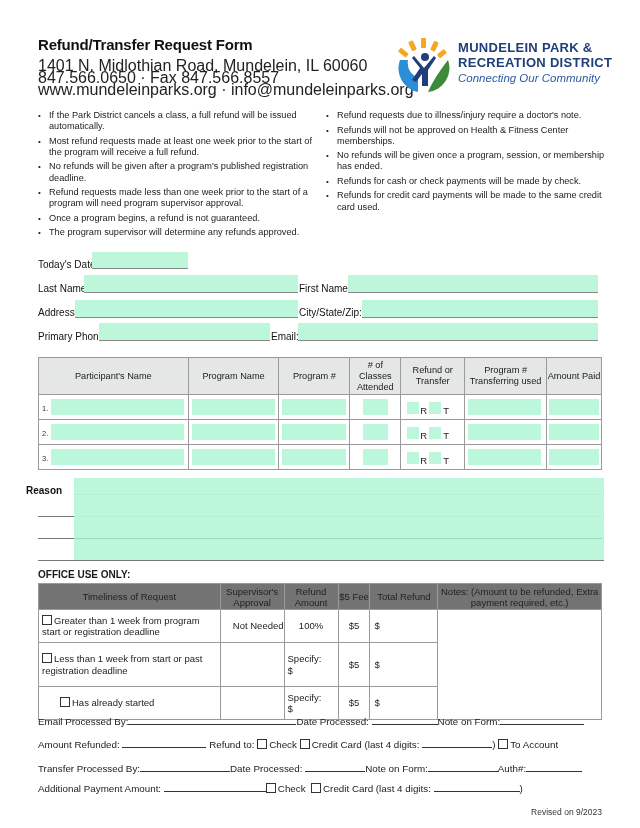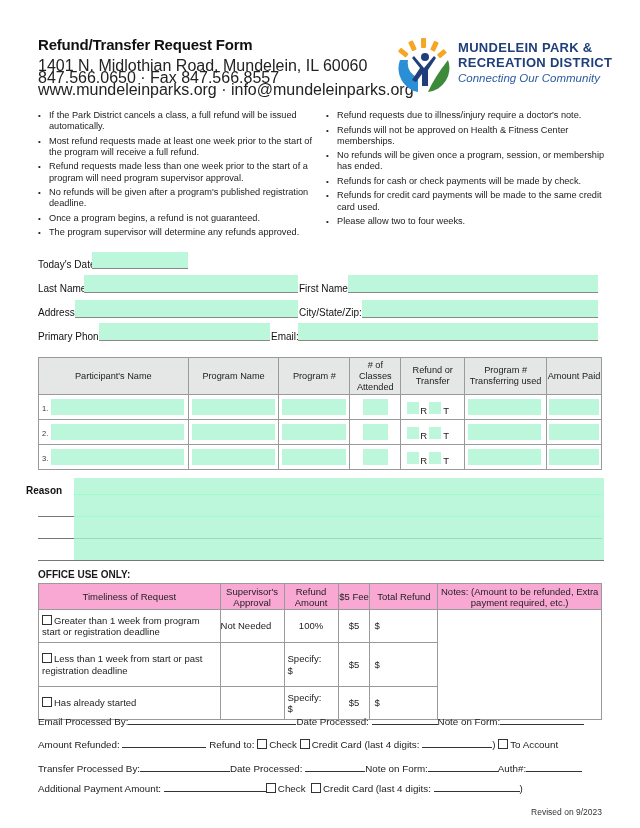--- a/index.html
+++ b/index.html
@@ -21,21 +21,21 @@
   table.grid th { background: #e4e7e5; font-weight: normal; border: 1px solid #9a9a9a; text-align: center; line-height: 11px; color: #222; }
   table.grid td { border: 1px solid #9a9a9a; position: relative; }
   .cellfill { position: absolute; background: #bdf7db; }
   .rownum { position: absolute; left: 3px; top: 9px; font-size: 7.5px; color: #333; }
   .rt { position: absolute; font-size: 9.5px; color: #222; }
   .sq { position: absolute; background: #bdf7db; width: 12px; height: 12px; }
   .reason-box { position: absolute; left: 74px; top: 478px; width: 530px; height: 82px; background: #bdf7db; }
   .rline { position: absolute; height: 0; border-top: 1px solid #777; }
   .dotline { position: absolute; height: 0; border-top: 1px dotted #8fb; }
   table.office { border-collapse: collapse; position: absolute; left: 38px; top: 583px; font-size: 9.5px; }
-  table.office th { background: #f9a8d4; font-weight: normal; border: 1px solid #9a9a9a; text-align: center; line-height: 11px; color: #222; }
+  table.office th { background: #737373; font-weight: normal; border: 1px solid #9a9a9a; text-align: center; line-height: 11px; color: #222; }
   table.office td { border: 1px solid #9a9a9a; color: #222; vertical-align: middle; line-height: 11.5px; }
   .chk { display: inline-block; width: 10px; height: 10px; border: 1px solid #333; vertical-align: -1px; margin-right: 2px; background: #fff; }
   .bline { position: absolute; font-size: 9.8px; color: #222; white-space: nowrap; }
   .u { display: inline-block; border-bottom: 1px solid #333; height: 9px; vertical-align: baseline; }
 </style>
 </head>
 <body>
 
 <div class="abs title">Refund/Transfer Request Form</div>
 <div class="abs addr" style="top:57px">1401 N. Midlothian Road, Mundelein, IL 60060</div>
@@ -57,32 +57,31 @@
 </svg>
 <div class="abs logo-text">
   <div class="logo-l1">MUNDELEIN PARK &amp;</div>
   <div class="logo-l2">RECREATION DISTRICT</div>
   <div class="logo-l3">Connecting Our Community</div>
 </div>
 
 <ul class="rules abs" style="left:38px; top:110px; width:280px;">
   <li>If the Park District cancels a class, a full refund will be issued automatically.</li>
   <li>Most refund requests made at least one week prior to the start of the program will receive a full refund.</li>
+  <li>No refunds will be given after a program's published registration deadline.</li>
   <li>Refund requests made less than one week prior to the start of a program will need program supervisor approval.</li>
-  <li>No refunds will be given after a program's published registration deadline.</li>
   <li>Once a program begins, a refund is not guaranteed.</li>
   <li>The program supervisor will determine any refunds approved.</li>
 </ul>
 <ul class="rules abs" style="left:326px; top:110px; width:280px;">
   <li>Refund requests due to illness/injury require a doctor's note.</li>
   <li>Refunds will not be approved on Health &amp; Fitness Center memberships.</li>
   <li>No refunds will be given once a program, session, or membership has ended.</li>
   <li>Refunds for cash or check payments will be made by check.</li>
   <li>Refunds for credit card payments will be made to the same credit card used.</li>
-  <li>Please allow two to four weeks.</li>
 </ul>
 
 <span class="fld-label" style="left:38px; top:259px">Today's Date:</span>
 <div class="fill" style="left:92px; top:252px; width:96px; height:17px"></div>
 
 <span class="fld-label" style="left:38px; top:283px">Last Name:</span>
 <div class="fill" style="left:84px; top:275px; width:214px; height:18px"></div>
 <span class="fld-label" style="left:299px; top:283px">First Name:</span>
 <div class="fill" style="left:348px; top:275px; width:250px; height:18px"></div>
 
@@ -223,35 +222,35 @@
       <tr style="height:26px">
     <th>Timeliness of Request</th>
     <th>Supervisor's Approval</th>
     <th>Refund Amount</th>
     <th>$5 Fee</th>
     <th>Total Refund</th>
     <th>Notes: (Amount to be refunded, Extra payment required, etc.)</th>
   </tr>
   <tr style="height:33px">
     <td style="padding-left:3px"><span class="chk"></span><span>Greater than 1 week from program start or registration deadline</span></td>
-    <td style="text-align:left">Not Needed</td>
+    <td style="text-align:right">Not Needed</td>
     <td style="text-align:center">100%</td>
     <td style="text-align:center">$5</td>
     <td style="padding-left:4px">$</td>
     <td rowspan="3"></td>
   </tr>
   <tr style="height:44px">
     <td style="padding-left:3px"><span class="chk"></span><span>Less than 1 week from start or past registration deadline</span></td>
     <td></td>
     <td style="padding-left:3px; padding-right:14px">Specify: $</td>
     <td style="text-align:center">$5</td>
     <td style="padding-left:4px">$</td>
   </tr>
   <tr style="height:33px">
-    <td style="padding-left:3px"><span class="chk"></span><span>Has already started</span></td>
+    <td style="padding-left:21px"><span class="chk"></span><span>Has already started</span></td>
     <td></td>
     <td style="padding-left:3px; padding-right:14px">Specify: $</td>
     <td style="text-align:center">$5</td>
     <td style="padding-left:4px">$</td>
   </tr>
 </tbody>
   </table>
 
 <div class="bline" style="left:38px; top:716px">
   <span>Email Processed By:</span><span class="u" style="width:168px"></span><span>Date Processed:</span> <span class="u" style="width:66px"></span><span>Note on Form:</span><span class="u" style="width:84px"></span>

